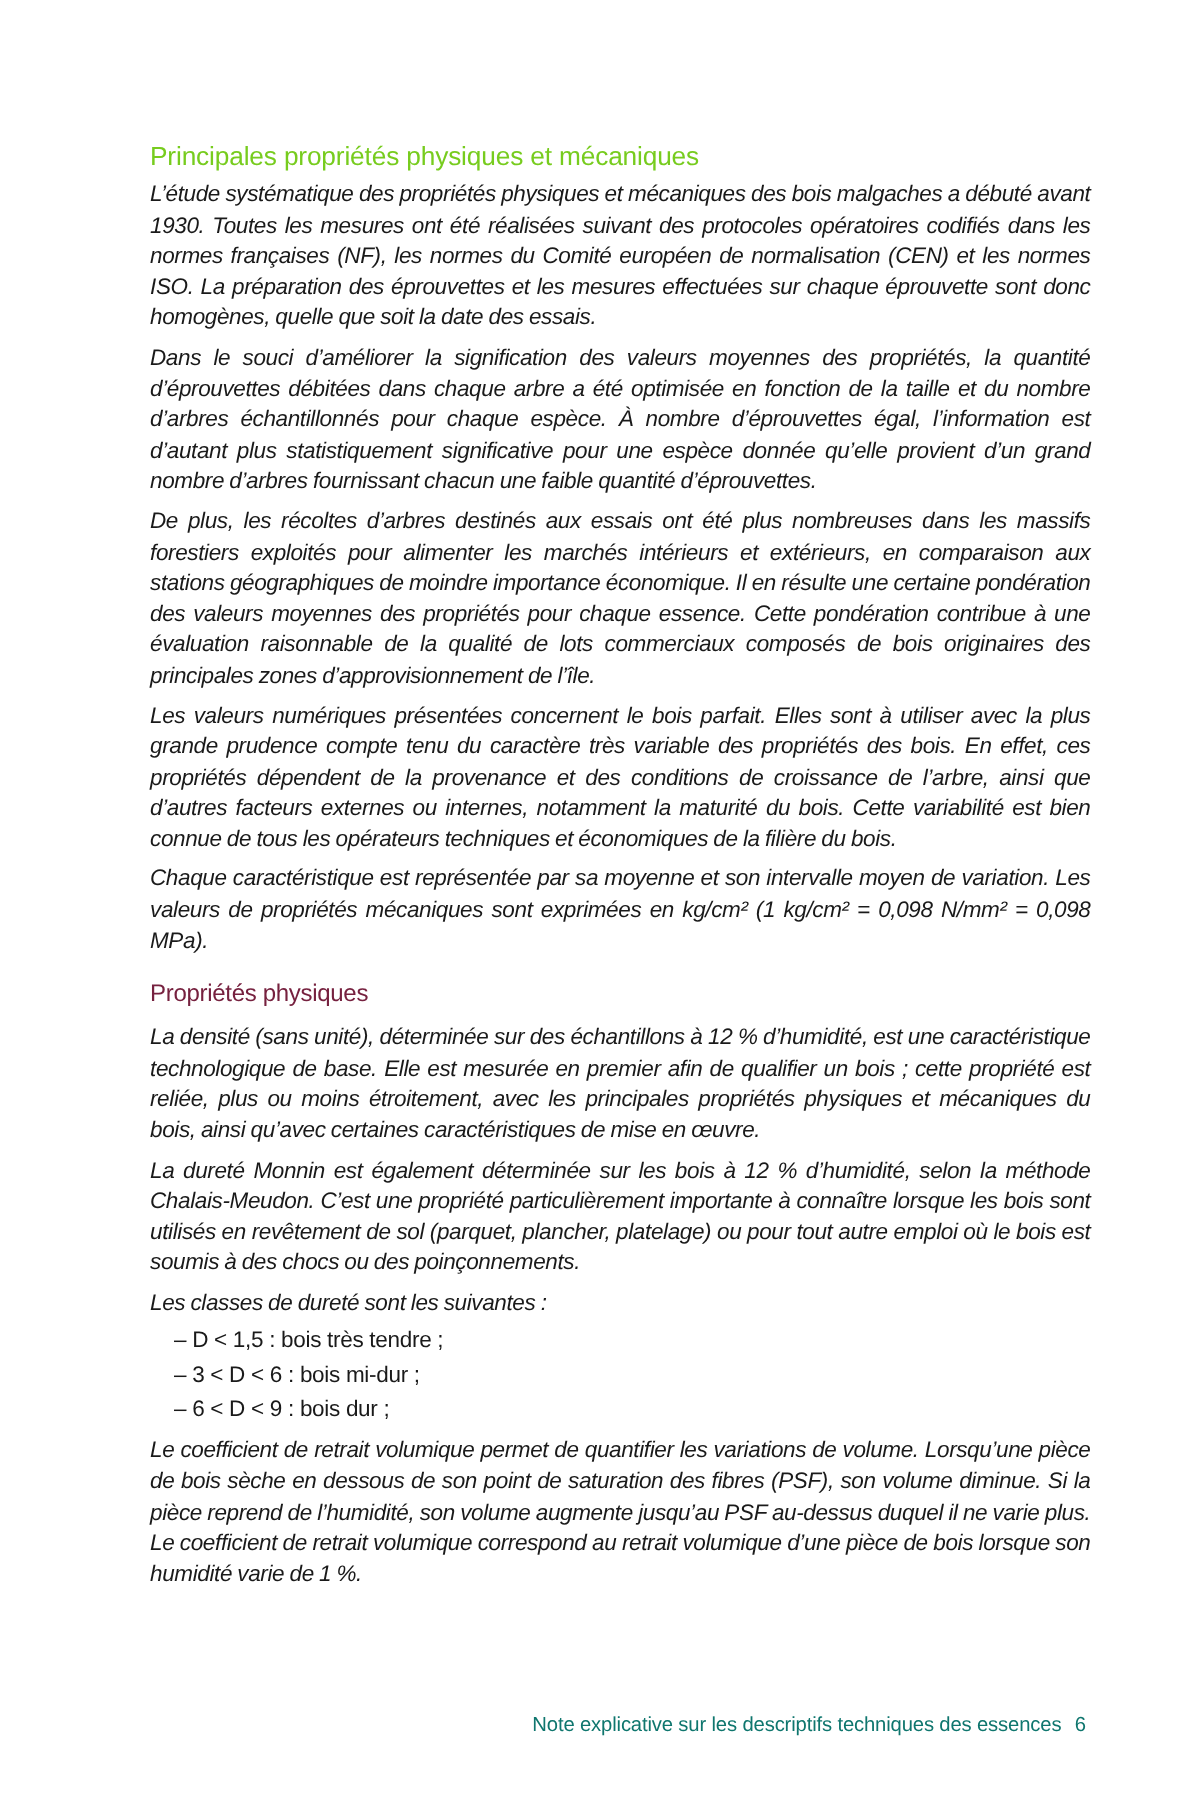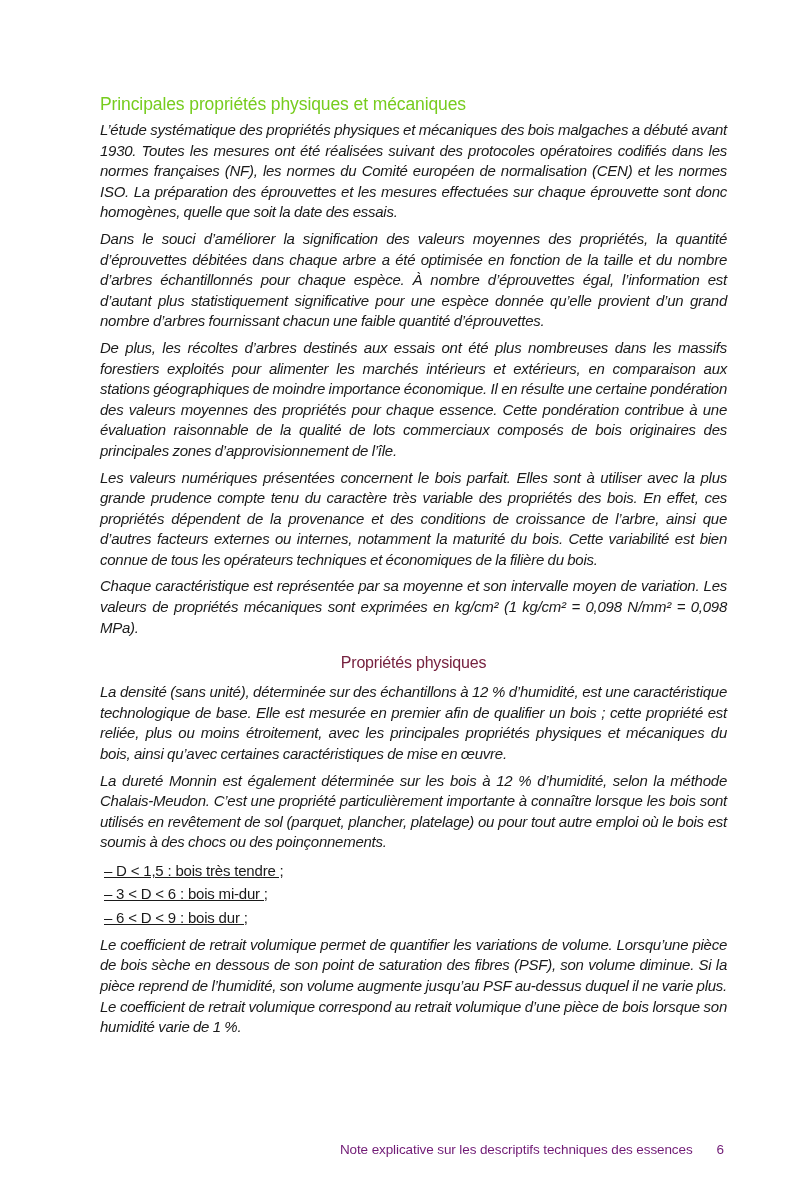--- a/index.html
+++ b/index.html
@@ -42,62 +42,61 @@
       font-style: italic;
     }
     .h2 {
       font-size: 16px;
       color: #7a1f44;
       color: #76213f;
       margin: 14px 0 8px 0;
       line-height: 22px;
       font-weight: normal;
       letter-spacing: -0.2px;
-      text-align: center;
     }
     .list {
       list-style: none;
-      margin: 0 0 6px 4px;
+      margin: 0 0 6px 16px;
       padding: 0;
-      text-decoration: underline;
     }
     .list li {
       font-size: 15px;
       line-height: 23.3px;
       letter-spacing: -0.2px;
     }
     .list-intro {
       margin-bottom: 2px;
     }
     .footer {
       position: absolute;
       top: 1142px;
       right: 76px;
       font-size: 13.5px;
-      color: #701a75;
+      color: #0f766e;
       display: flex;
-      gap: 24px;
+      gap: 9px;
       letter-spacing: -0.1px;
       align-items: flex-end;
     }
   </style>
 </head>
 <body>
 
 <div class="page">
   <h1 class="h1">Principales propriétés physiques et mécaniques</h1>
   <p class="para">L’étude systématique des propriétés physiques et mécaniques des bois malgaches a débuté avant 1930. Toutes les mesures ont été réalisées suivant des protocoles opératoires codifiés dans les normes françaises (NF), les normes du Comité européen de normalisation (CEN) et les normes ISO. La préparation des éprouvettes et les mesures effectuées sur chaque éprouvette sont donc homogènes, quelle que soit la date des essais.</p>
   <p class="para">Dans le souci d’améliorer la signification des valeurs moyennes des propriétés, la quantité d’éprouvettes débitées dans chaque arbre a été optimisée en fonction de la taille et du nombre d’arbres échantillonnés pour chaque espèce. À nombre d’éprouvettes égal, l’information est d’autant plus statistiquement significative pour une espèce donnée qu’elle provient d’un grand nombre d’arbres fournissant chacun une faible quantité d’éprouvettes.</p>
   <p class="para">De plus, les récoltes d’arbres destinés aux essais ont été plus nombreuses dans les mas­sifs forestiers exploités pour alimenter les marchés intérieurs et extérieurs, en compa­raison aux stations géographiques de moindre importance économique. Il en résulte une certaine pondération des valeurs moyennes des propriétés pour chaque essence. Cette pondération contribue à une évaluation raisonnable de la qualité de lots commerciaux composés de bois originaires des principales zones d’approvisionnement de l’île.</p>
   <p class="para">Les valeurs numériques présentées concernent le bois parfait. Elles sont à utiliser avec la plus grande prudence compte tenu du caractère très variable des propriétés des bois. En effet, ces propriétés dépendent de la provenance et des conditions de croissance de l’arbre, ainsi que d’autres facteurs externes ou internes, notamment la maturité du bois. Cette variabilité est bien connue de tous les opérateurs techniques et économiques de la filière du bois.</p>
   <p class="para">Chaque caractéristique est représentée par sa moyenne et son intervalle moyen de variation. Les valeurs de propriétés mécaniques sont exprimées en kg/cm² (1 kg/cm² = 0,098 N/mm² = 0,098 MPa).</p>
 
   <h2 class="h2">Propriétés physiques</h2>
   <p class="para">La densité (sans unité), déterminée sur des échantillons à 12 % d’humidité, est une carac­téristique technologique de base. Elle est mesurée en premier afin de qualifier un bois ; cette propriété est reliée, plus ou moins étroitement, avec les principales propriétés phy­siques et mécaniques du bois, ainsi qu’avec certaines caractéristiques de mise en œuvre.</p>
   <p class="para">La dureté Monnin est également déterminée sur les bois à 12 % d’humidité, selon la méthode Chalais-Meudon. C’est une propriété particulièrement importante à connaître lorsque les bois sont utilisés en revêtement de sol (parquet, plancher, platelage) ou pour tout autre emploi où le bois est soumis à des chocs ou des poinçonnements.</p>
+  <p class="para list-intro">Les classes de dureté sont les suivantes :</p>
   <ul class="list">
     <li>– D &lt; 1,5 : bois très tendre ;</li>
     <li>– 3 &lt; D &lt; 6 : bois mi-dur ;</li>
     <li>– 6 &lt; D &lt; 9 : bois dur ;</li>
   </ul>
   <p class="para">Le coefficient de retrait volumique permet de quantifier les variations de volume. Lorsqu’une pièce de bois sèche en dessous de son point de saturation des fibres (PSF), son volume diminue. Si la pièce reprend de l’humidité, son volume augmente jusqu’au PSF au-dessus duquel il ne varie plus. Le coefficient de retrait volumique correspond au retrait volumique d’une pièce de bois lorsque son humidité varie de 1 %.</p>
 </div>
 
 <div class="footer">
   <span>Note explicative sur les descriptifs techniques des essences</span>

